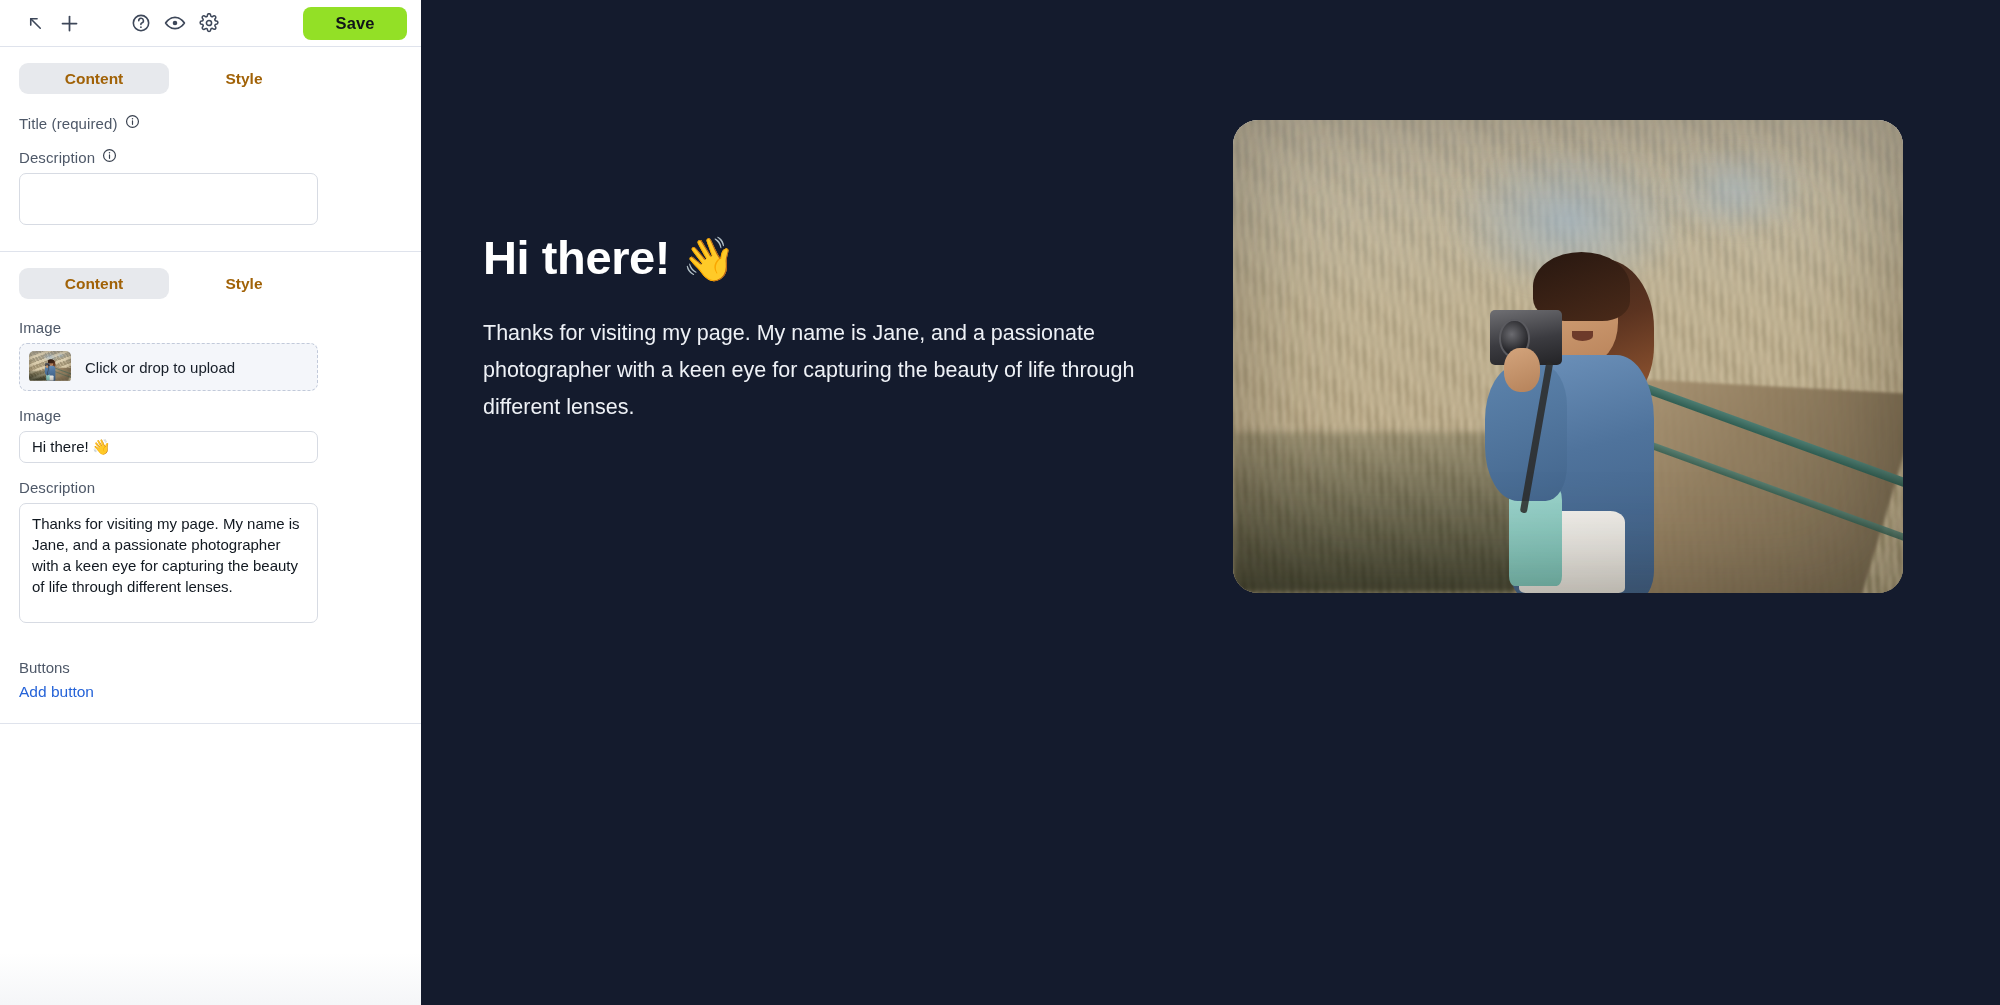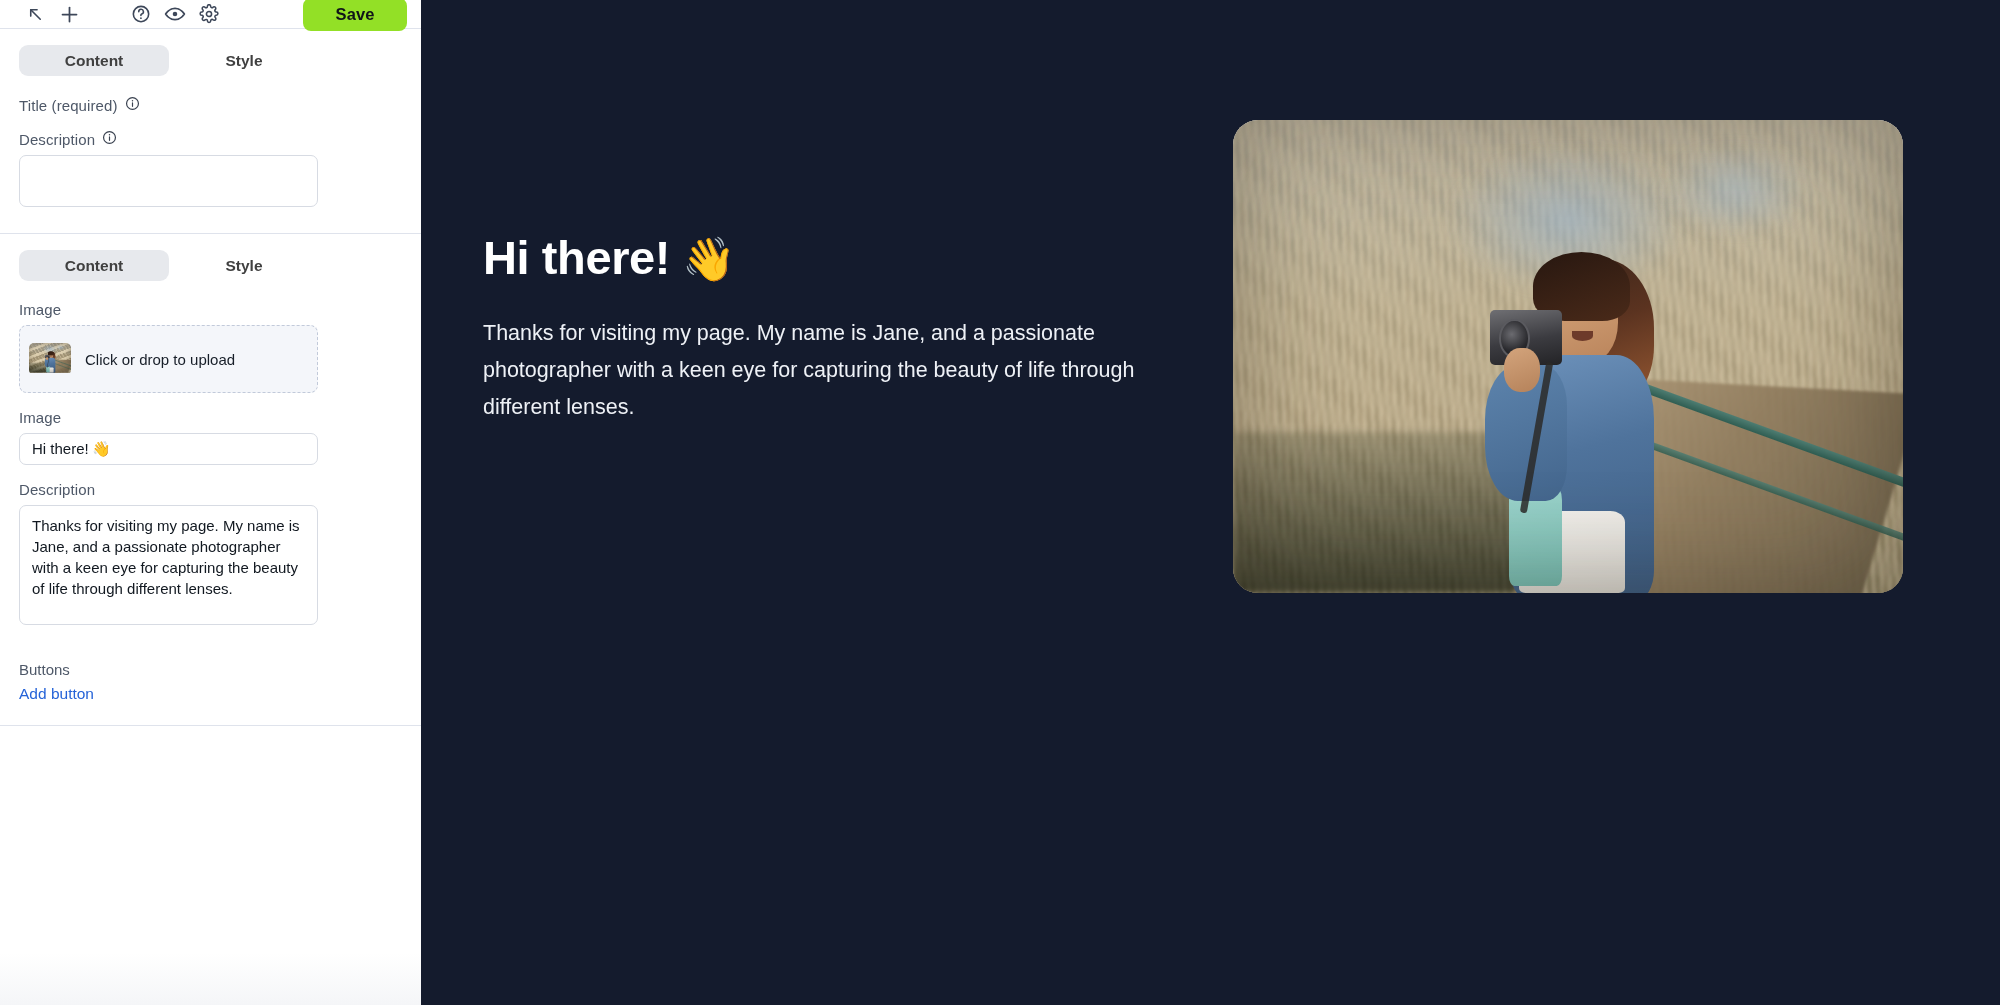--- a/index.html
+++ b/index.html
@@ -23,21 +23,21 @@
   .sidebar {
     position: relative;
     width: 421px;
     height: 1005px;
     background: #ffffff;
     flex: 0 0 421px;
     overflow: hidden;
   }
 
   .sidebar-toolbar {
-    height: 29px;
+    height: 47px;
     display: flex;
     align-items: center;
     padding: 0 14px 0 18px;
     border-bottom: 1px solid #dfe3ec;
     justify-content: space-between;
   }
 
   .tb-icon {
     width: 34px;
     height: 34px;
@@ -103,21 +103,21 @@
     margin-bottom: 20px;
   }
   .seg-tab {
     height: 31px;
     border-radius: 9px;
     display: flex;
     align-items: center;
     justify-content: center;
     font-size: 15.5px;
     font-weight: 700;
-    color: #404040;
+    color: #a16207;
     cursor: pointer;
     background: transparent;
     border: none;
     font-family: "Liberation Sans", sans-serif;
     width: 150px;
   }
   .seg-tab.active { background: #e7e9ed; }
 
   
   .field-label {
@@ -160,21 +160,21 @@
   }
   .textarea.small { height: 52px; }
   .textarea.big { height: 120px; }
 
   .field-block { margin-bottom: 16px; }
   .field-block:last-child { margin-bottom: 0; }
 
   
   .dropzone {
     width: 299px;
-    height: 68px;
+    height: 48px;
     border: 1.5px dashed #c2cada;
     border-radius: 8px;
     background: #f4f6fa;
     display: flex;
     align-items: center;
     gap: 14px;
     padding: 0 9px;
     cursor: pointer;
   }
   .dz-thumb {

